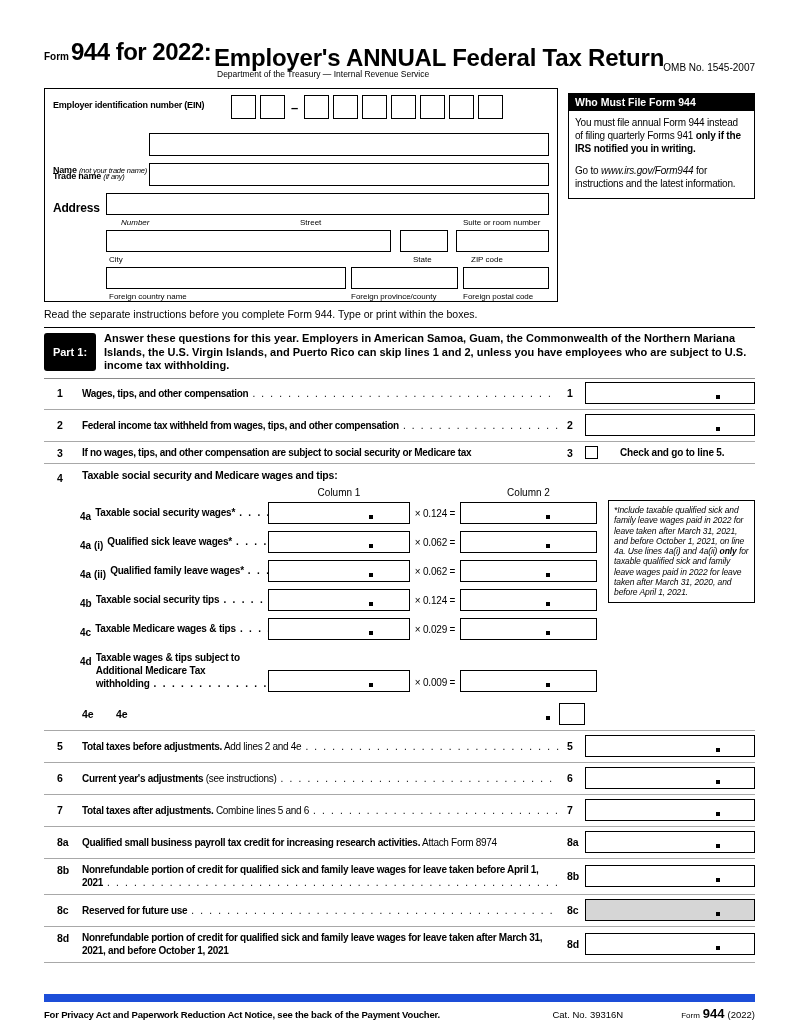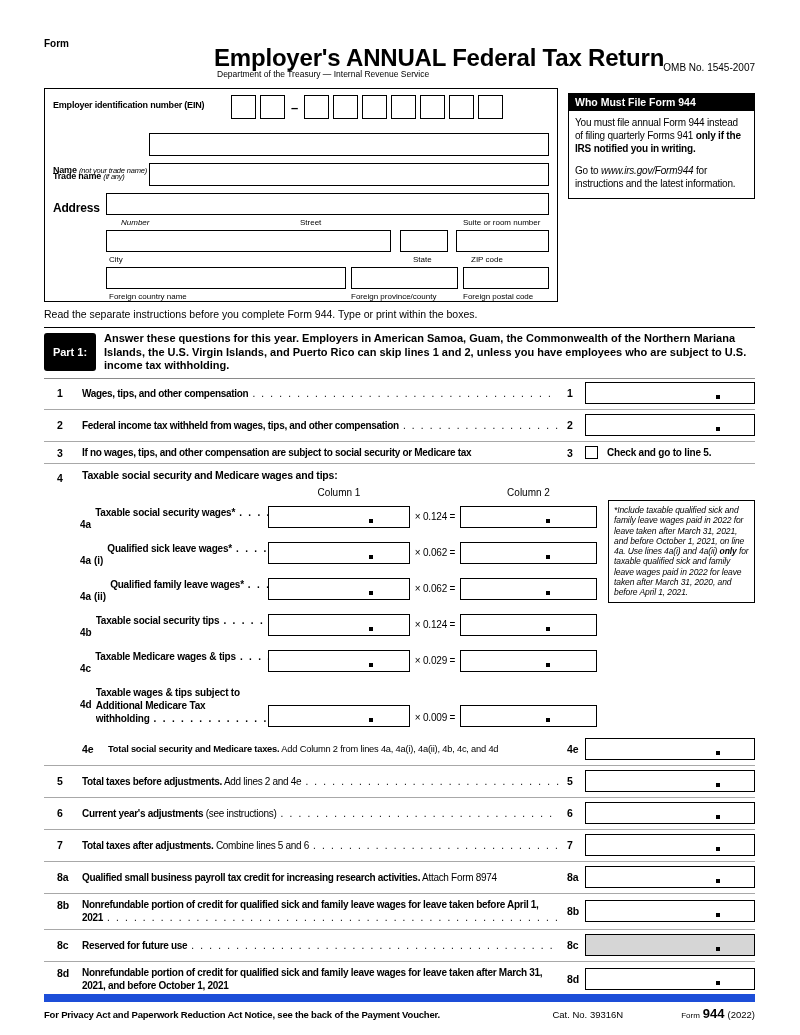--- a/index.html
+++ b/index.html
@@ -51,38 +51,38 @@
   .lnum { font-size:10.5px; font-weight:bold; padding-left:13px; align-self:center; }
   .lbody { font-size:10px; line-height:13px; letter-spacing:-0.3px; overflow:hidden; }
   .lbody.h1 { height:13px; }
   .lbody.h2 { height:26px; }
   .b { font-weight:bold; }
   .leader { word-spacing:4px; margin-left:4px; }
   .rnum { font-size:10.5px; font-weight:bold; padding-left:8px; }
   .amt { position:relative; height:22px; border:1px solid #000; background:#fff; }
   .amt.gray { background:#d6d6d6; }
   .dot { position:absolute; width:4px; height:4px; background:#000; bottom:4px; right:34px; }
-  .chkwrap { display:flex; align-items:center; gap:9px; }
+  .chkwrap { display:flex; align-items:center; gap:22px; }
   .chk { width:13px; height:13px; border:1px solid #000; flex-shrink:0; background:#fff; }
   .chklbl { font-size:10px; font-weight:bold; white-space:nowrap; letter-spacing:-0.2px; }
   .row4e { grid-template-columns:64px 1fr 26px 170px; }
   .row4e .lnum { padding-left:38px; }
   .row4e .lbody { font-size:9.3px; letter-spacing:-0.2px; }
 
   
   .f4block { position:relative; padding-top:5px; }
   .f4head { display:grid; grid-template-columns:38px 1fr; height:18px; }
   .f4head .t { font-size:10.5px; font-weight:bold; letter-spacing:-0.2px; }
   .colhdrs { position:relative; height:15px; width:553px; }
   .colhdr { position:absolute; top:0; text-align:center; font-size:10px; }
   .ch1 { left:224px; width:142px; }
   .ch2 { left:416px; width:137px; }
   .f4row { display:grid; grid-template-columns:36px auto 1fr 142px 50px 137px; align-items:center; width:553px; margin-bottom:7px; }
   .f4row > * { min-width:0; }
-  .f4num { font-size:10px; font-weight:bold; white-space:nowrap; padding-right:4px; align-self:start; line-height:13px; margin-top:16px; }
+  .f4num { font-size:10px; font-weight:bold; white-space:nowrap; padding-right:4px; align-self:start; line-height:13px; margin-top:8px; }
   .f4label { font-size:10px; font-weight:bold; letter-spacing:-0.2px; white-space:nowrap; overflow:hidden; height:13px; line-height:13px; margin-top:4px; align-self:start; }
   .f4mult { font-size:10px; text-align:center; letter-spacing:-0.2px; }
   .mbox { position:relative; height:22px; border:1px solid #000; background:#fff; }
   .mbox .dot.c1 { right:36px; }
   .mbox .dot.c2 { right:46px; }
   .f4row.wrap { align-items:end; }
   .f4row.wrap .f4label { white-space:normal; height:auto; max-height:41px; overflow:hidden; }
   .f4row.wrap .f4mult { padding-bottom:4px; }
   .fnote { position:absolute; left:564px; top:36px; width:147px; border:1px solid #000; padding:4px 5px; font-size:8.5px; font-style:italic; line-height:10.3px; letter-spacing:-0.1px; background:#fff; }
   .fnote .bi { font-weight:bold; }
@@ -98,20 +98,21 @@
   .ft-form-num { font-size:13px; font-weight:bold; }
   .ft-year { font-size:9.5px; }
 </style>
 </head>
 <body>
 
 <div class="page">
 
   <div class="hdr-formline">
     <span class="hdr-form-word">Form</span>
+    <span class="hdr-form-number">944 for 2022:</span>
   </div>
   <div class="hdr-title">Employer's ANNUAL Federal Tax Return</div>
   <div class="hdr-dept">Department of the Treasury — Internal Revenue Service</div>
   <div class="hdr-omb">OMB No. 1545-2007</div>
 
   <div class="idblock">
     <span class="lbl" style="left:8px; top:11px; max-width:174px;">Employer identification number (EIN)</span>
     <div class="ein-row">
       <div class="ein-box"></div>
       <div class="ein-box"></div>
@@ -283,21 +284,20 @@
         <div class="mbox">
             <span class="dot c2"></span>
           </div>
       </div>
 
       <div class="fnote"><span>*Include taxable qualified sick and family leave wages paid in 2022 for leave taken after March 31, 2021, and before October 1, 2021, on line 4a. Use lines 4a(i) and 4a(ii) </span><span class="bi">only</span><span> for taxable qualified sick and family leave wages paid in 2022 for leave taken after March 31, 2020, and before April 1, 2021.</span></div>
     </div>
 
     <div class="line-row row4e">
       <div class="lnum">4e</div>
-      <div class="lbody h1"><span class="b">Total social security and Medicare taxes.</span><span> Add Column 2 from lines 4a, 4a(i), 4a(ii), 4b, 4c, and 4d</span></div>
       <div class="rnum">4e</div>
       <div class="amt">
           <span class="dot"></span>
         </div>
     </div>
 
     <div class="line-row">
       <div class="lnum">5</div>
       <div class="lbody h1"><span class="b">Total taxes before adjustments.</span><span> Add lines 2 and 4e</span><span class="leader">. . . . . . . . . . . . . . . . . . . . . . . . . . . . . . . . . . . . . . . . . . . . . . . . . . . . . . . . . . . .</span></div>
       <div class="rnum">5</div>

